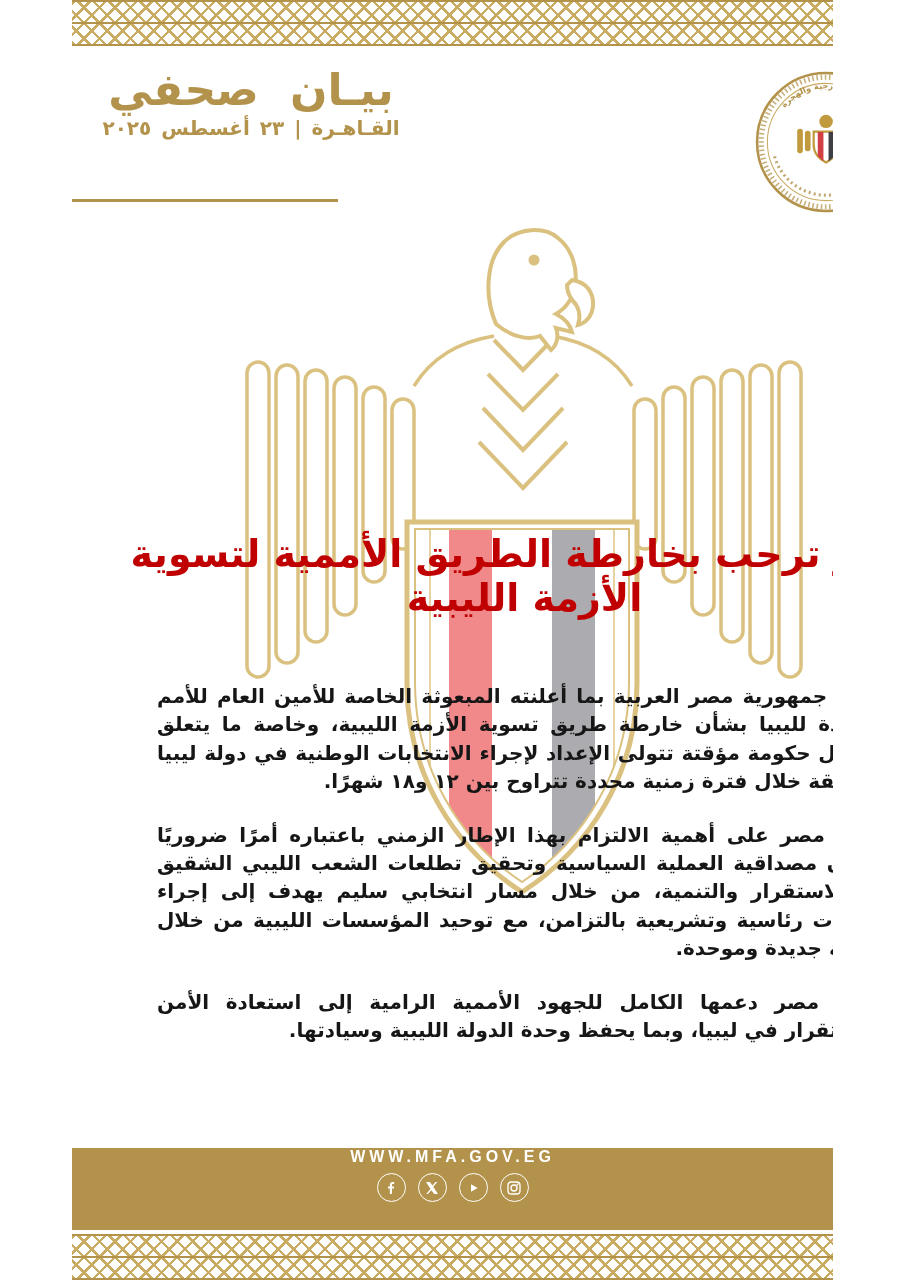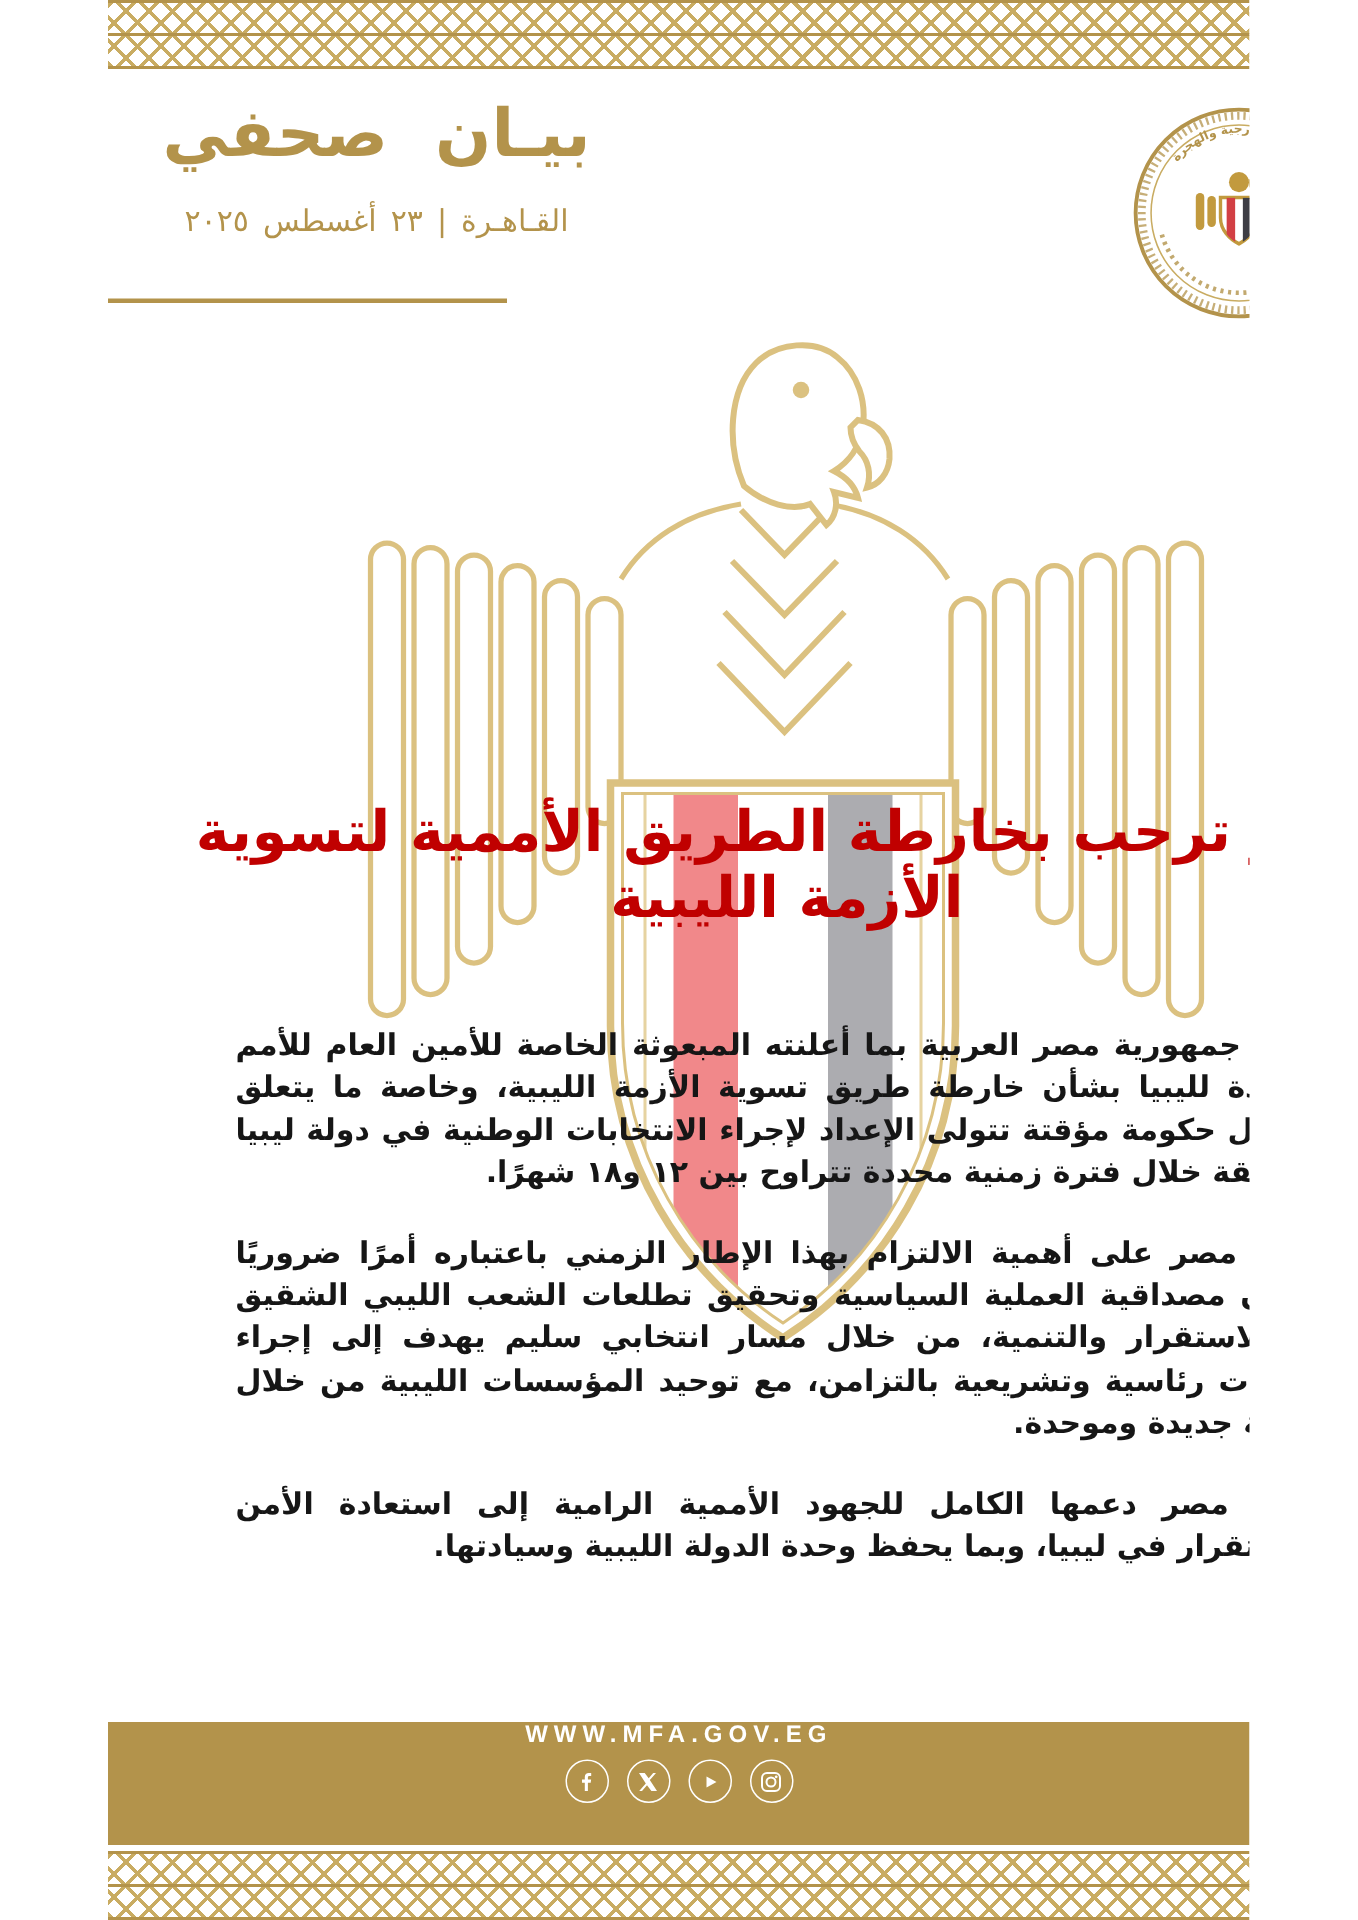--- a/index.html
+++ b/index.html
@@ -22,21 +22,21 @@
       linear-gradient(to bottom, transparent 0, transparent 20px, var(--gold) 20px, var(--gold) 22px, transparent 22px),
       repeating-linear-gradient(45deg, var(--gold-soft) 0 2.5px, transparent 2.5px 11px),
       repeating-linear-gradient(135deg, var(--gold-soft) 0 2.5px, transparent 2.5px 11px);
   }
   .ornament.top{top:0;}
   .ornament.bottom{bottom:0;}
 
   
   .header-left{position:absolute;top:64px;left:28px;width:302px;text-align:center;color:var(--gold);z-index:3;}
   .press-title{font-size:44px;font-weight:bold;word-spacing:16px;direction:rtl;}
-  .dateline{margin-top:20px;font-size:20px;font-weight:normal;direction:rtl;word-spacing:3px;}
+  .dateline{margin-top:1px;font-size:20px;font-weight:bold;direction:rtl;word-spacing:3px;}
   .header-rule{position:absolute;top:199px;left:0;width:266px;height:3px;background:var(--gold);z-index:3;}
 
   .seal{position:absolute;top:70px;left:682px;width:144px;height:144px;z-index:3;}
   .seal svg{width:100%;height:100%;display:block;}
 
   
   .eagle{position:absolute;top:222px;left:162px;width:580px;height:684px;z-index:1;opacity:.93;}
   .eagle svg{width:100%;height:100%;display:block;}
 
   

